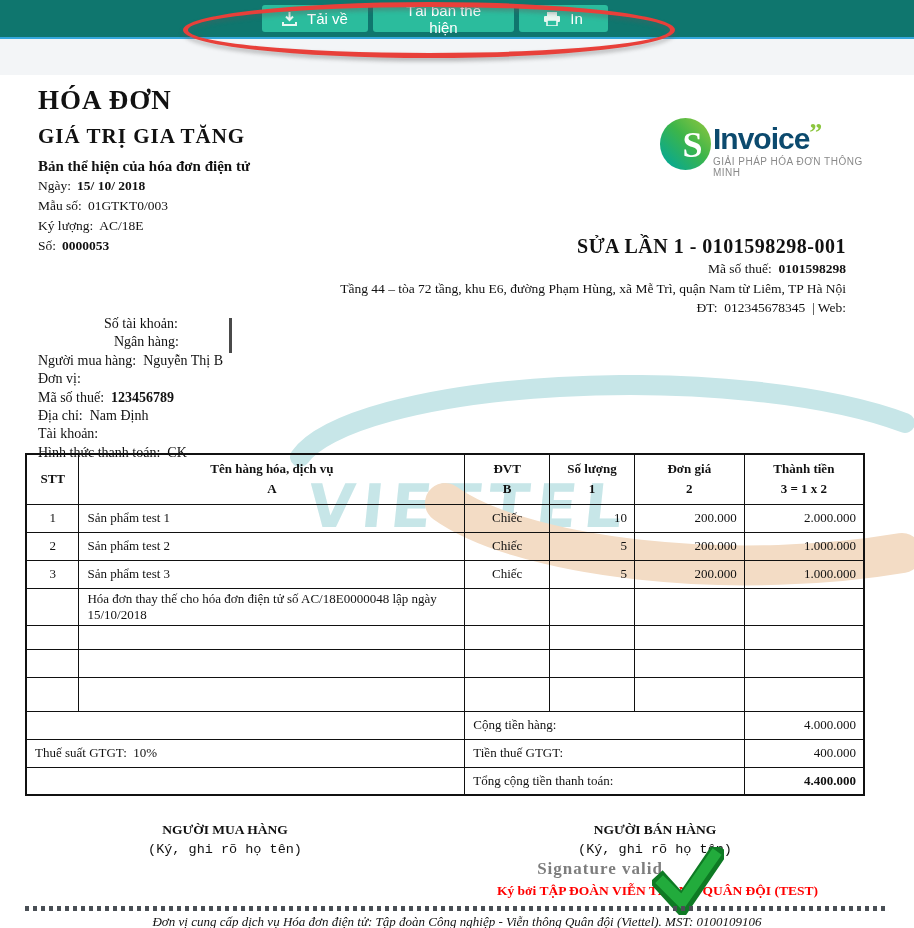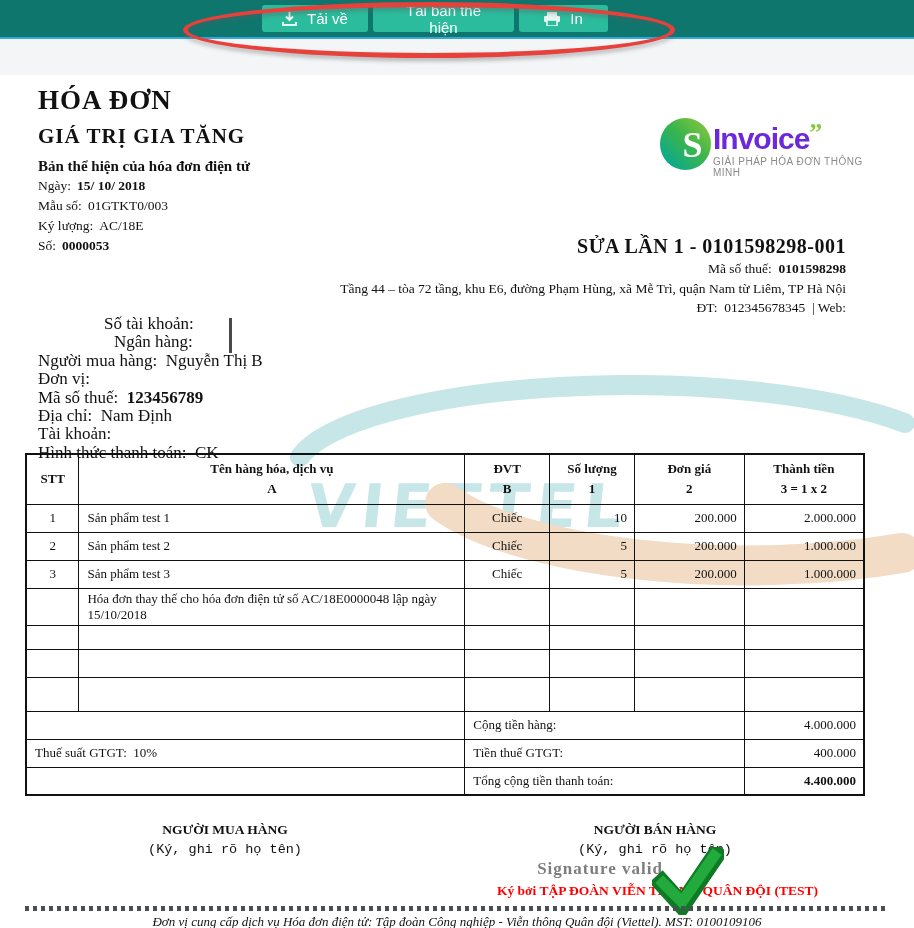--- a/index.html
+++ b/index.html
@@ -41,31 +41,31 @@
   .bold { font-weight:bold; }
 
   
   .logo { left:660px; top:43px; width:230px; }
   .logo-row { display:flex; align-items:flex-start; }
   .logo-circle { width:52px; height:52px; border-radius:50%;
       background:linear-gradient(225deg,#8cc63f 5%,#3cb54a 45%,#00a79b 95%);
       display:flex; align-items:center; justify-content:center; }
   .logo-s { color:#fff; font-size:36px; font-weight:bold; font-family:"Liberation Serif", serif; margin-left:14px; margin-top:2px; }
   .logo-txt { margin-left:2px; margin-top:6px; }
-  .logo-name { font-family:"Liberation Sans", sans-serif; font-weight:bold; font-size:30px; color:#6d28d9; line-height:30px; letter-spacing:-1px; }
+  .logo-name { font-family:"Liberation Sans", sans-serif; font-weight:bold; font-size:30px; color:#0c4a6e; line-height:30px; letter-spacing:-1px; }
   .logo-quote { color:#8cc63f; font-size:26px; font-weight:bold; vertical-align:top; line-height:18px; }
   .logo-tag { font-family:"Liberation Sans", sans-serif; font-size:10px; color:#8a8a8a; letter-spacing:0.5px; margin-top:2px; }
 
   
   .seller { right:68px; top:160px; text-align:right; }
   .rev { font-size:20px; font-weight:bold; letter-spacing:0.5px; }
   .seller .line { font-size:13.5px; line-height:17.5px; margin-top:2px; }
 
   
-  .buyer { left:38px; top:240px; font-size:17px; line-height:18.4px; }
+  .buyer { left:38px; top:240px; font-size:14px; line-height:18.4px; }
   .buyer .ind1 { padding-left:66px; }
   .buyer .ind2 { padding-left:76px; }
   .vbar { left:229px; top:243px; width:3px; height:35px; background:#4a4a4a; }
 
   
   .items { left:25px; top:378px; width:840px; border-collapse:collapse; font-size:13px; z-index:1; }
   .items td { border:1px solid #111; vertical-align:middle; padding:2px 6px; background:transparent; }
   .items { border:2px solid #111; }
   .items .hc { text-align:center; font-weight:bold; height:50px; line-height:20px; }
   .items .c { text-align:center; }

